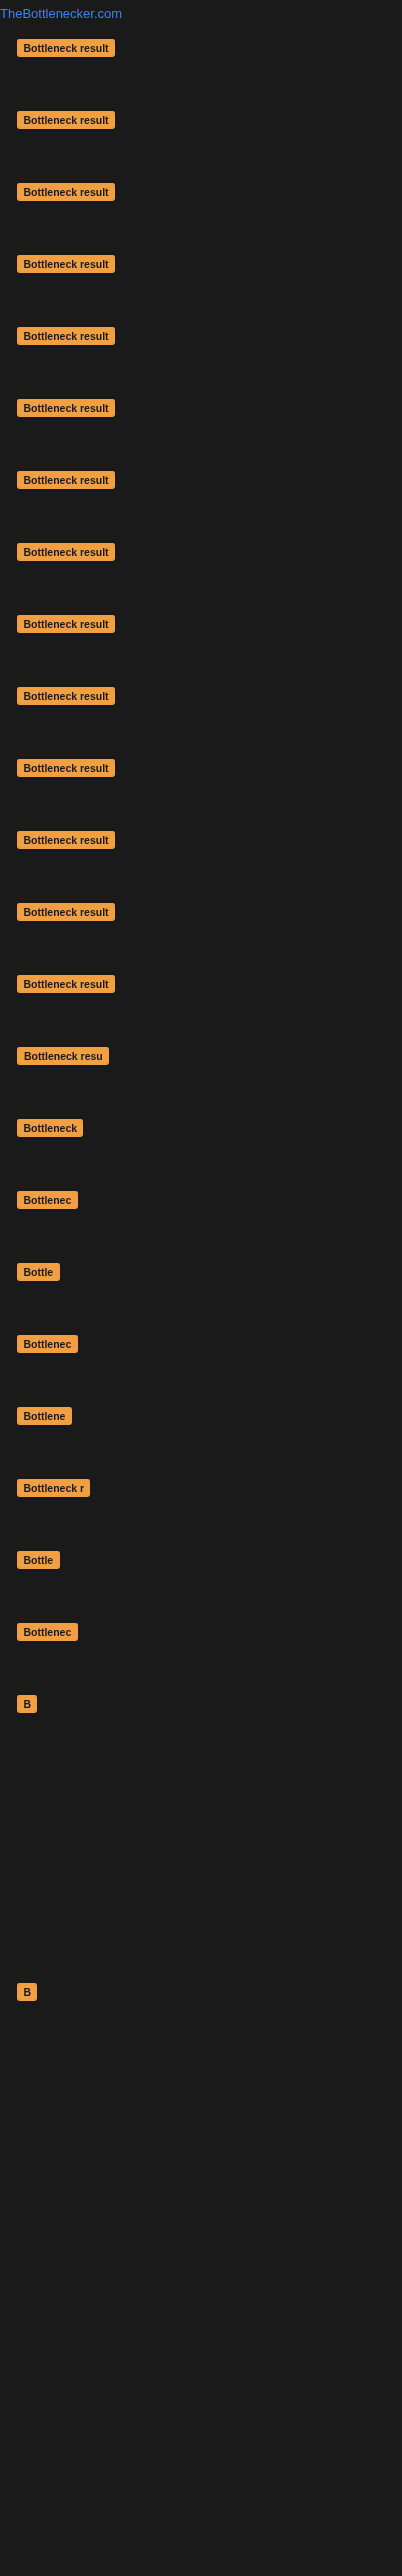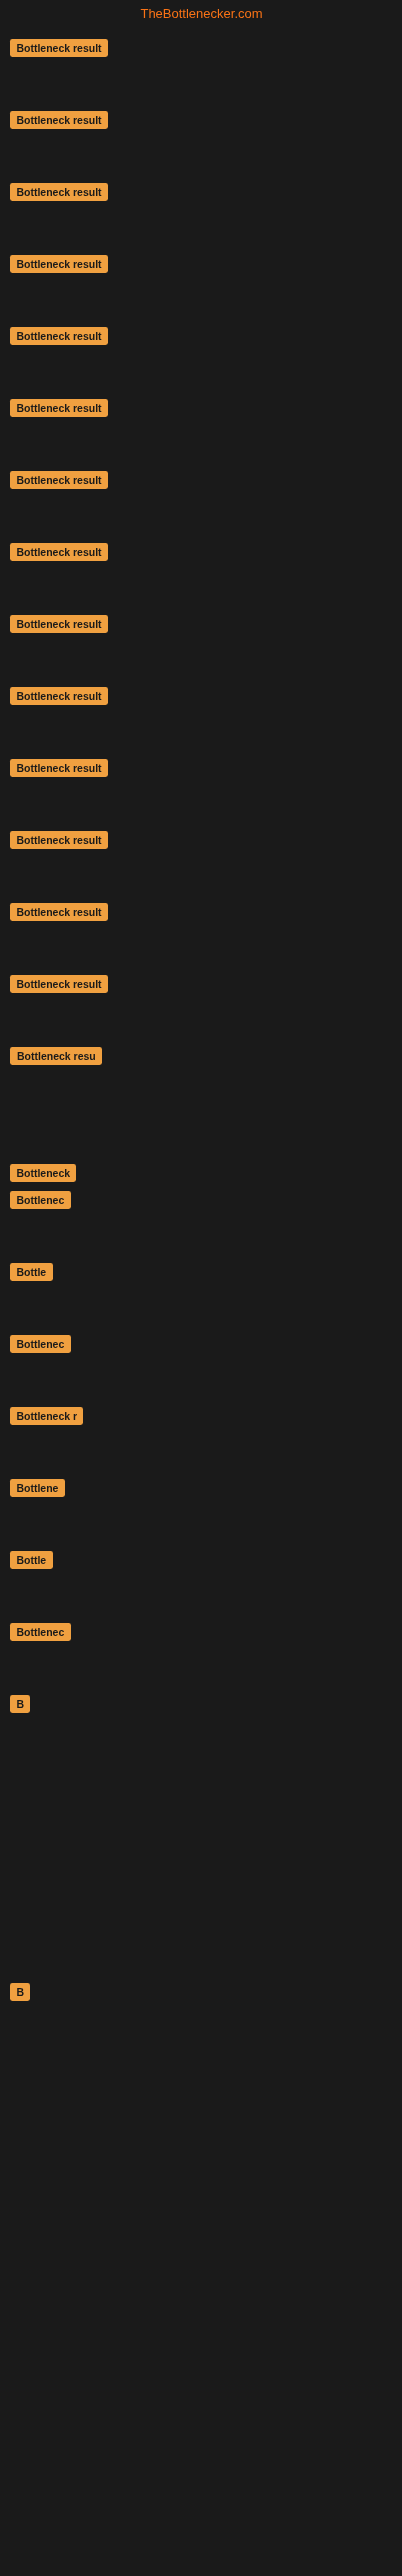--- a/index.html
+++ b/index.html
@@ -10,22 +10,22 @@
 
     body {
       width: 403px;
       min-height: 2576px;
       background-color: #1a1a1a;
       font-family: Arial, sans-serif;
       position: relative;
     }
 
     .site-title {
-      text-align: center;
-      color: #f97316;
+      text-align: left;
+      color: #3b82f6;
       font-size: 13px;
       padding: 6.4px 0 3.2px 0;
       font-weight: normal;
     }
 
     .bottleneck-badge {
       background-color: #f0a040;
       color: #1a1a1a;
       font-size: 10.5px;
       font-weight: bold;
@@ -38,21 +38,21 @@
 
     .row {
       display: block;
       height: 72px;
       position: relative;
     }
 
     .row .bottleneck-badge {
       position: absolute;
       top: 14.5px;
-      left: 10px;
+      left: 17px;
     }
   </style>
 </head>
 <body>
 
 <div class="site-title">TheBottlenecker.com</div>
 
 <div id="rows-container">
     <div class="row">
       <span class="bottleneck-badge" style="max-width: 118px;">Bottleneck result</span>
@@ -93,36 +93,36 @@
     <div class="row">
       <span class="bottleneck-badge" style="max-width: 118px;">Bottleneck result</span>
     </div>
     <div class="row">
       <span class="bottleneck-badge" style="max-width: 118px;">Bottleneck result</span>
     </div>
     <div class="row">
       <span class="bottleneck-badge" style="max-width: 105px; padding-left: 7px;">Bottleneck resu</span>
     </div>
     <div class="row">
-      <span class="bottleneck-badge" style="max-width: 81px; margin-top: 45px;">Bottleneck</span>
+      <span class="bottleneck-badge" style="max-width: 81px;">Bottleneck</span>
     </div>
     <div class="row">
       <span class="bottleneck-badge" style="max-width: 73px;">Bottlenec</span>
     </div>
     <div class="row">
       <span class="bottleneck-badge" style="max-width: 60px;">Bottle</span>
     </div>
     <div class="row">
       <span class="bottleneck-badge" style="max-width: 73px;">Bottlenec</span>
     </div>
     <div class="row">
-      <span class="bottleneck-badge" style="max-width: 87px;">Bottleneck r</span>
+      <span class="bottleneck-badge" style="max-width: 68px;">Bottlene</span>
     </div>
     <div class="row">
-      <span class="bottleneck-badge" style="max-width: 68px;">Bottlene</span>
+      <span class="bottleneck-badge" style="max-width: 87px;">Bottleneck r</span>
     </div>
     <div class="row">
       <span class="bottleneck-badge" style="max-width: 60px;">Bottle</span>
     </div>
     <div class="row">
       <span class="bottleneck-badge" style="max-width: 73px;">Bottlenec</span>
     </div>
     <div class="row">
       <span class="bottleneck-badge" style="max-width: 27px;">B</span>
     </div>

